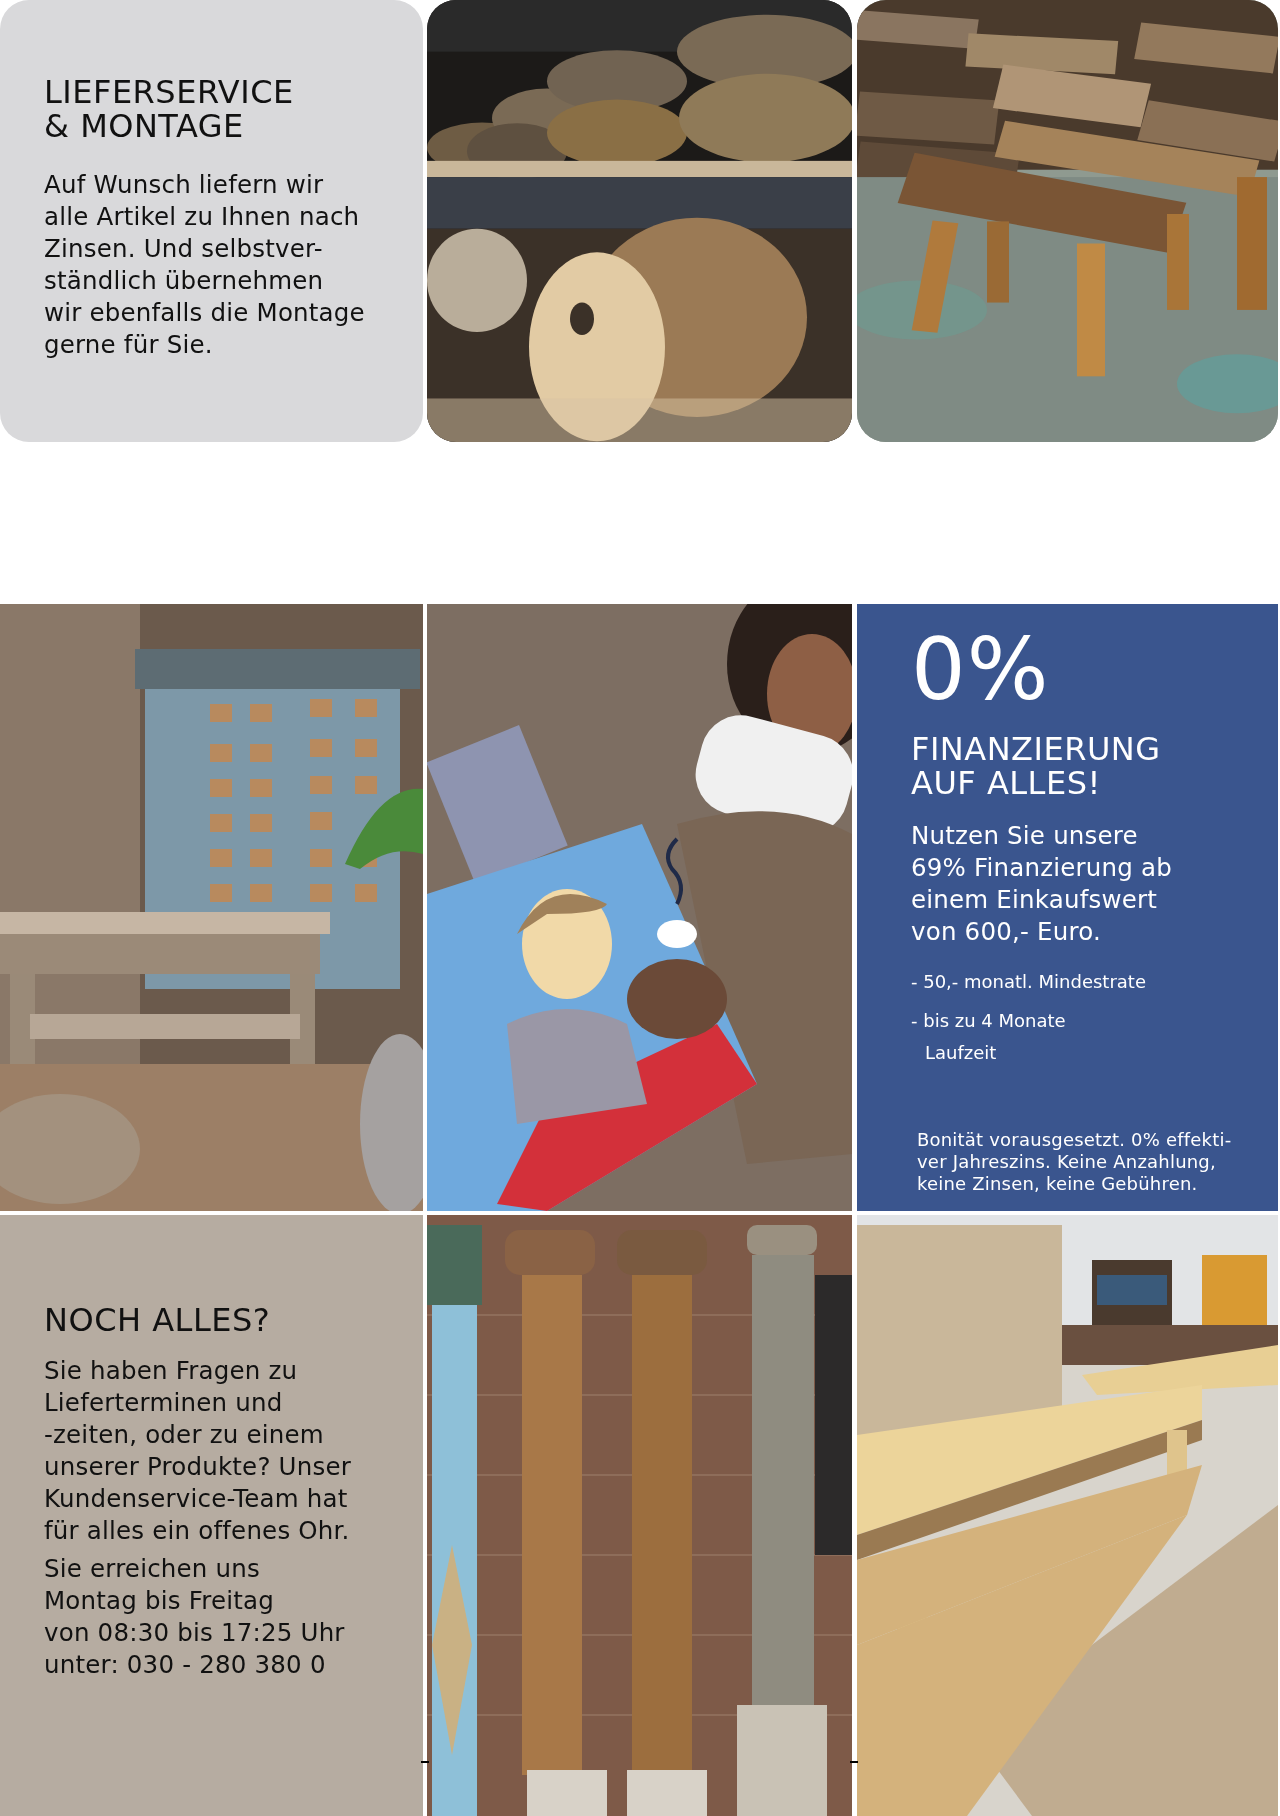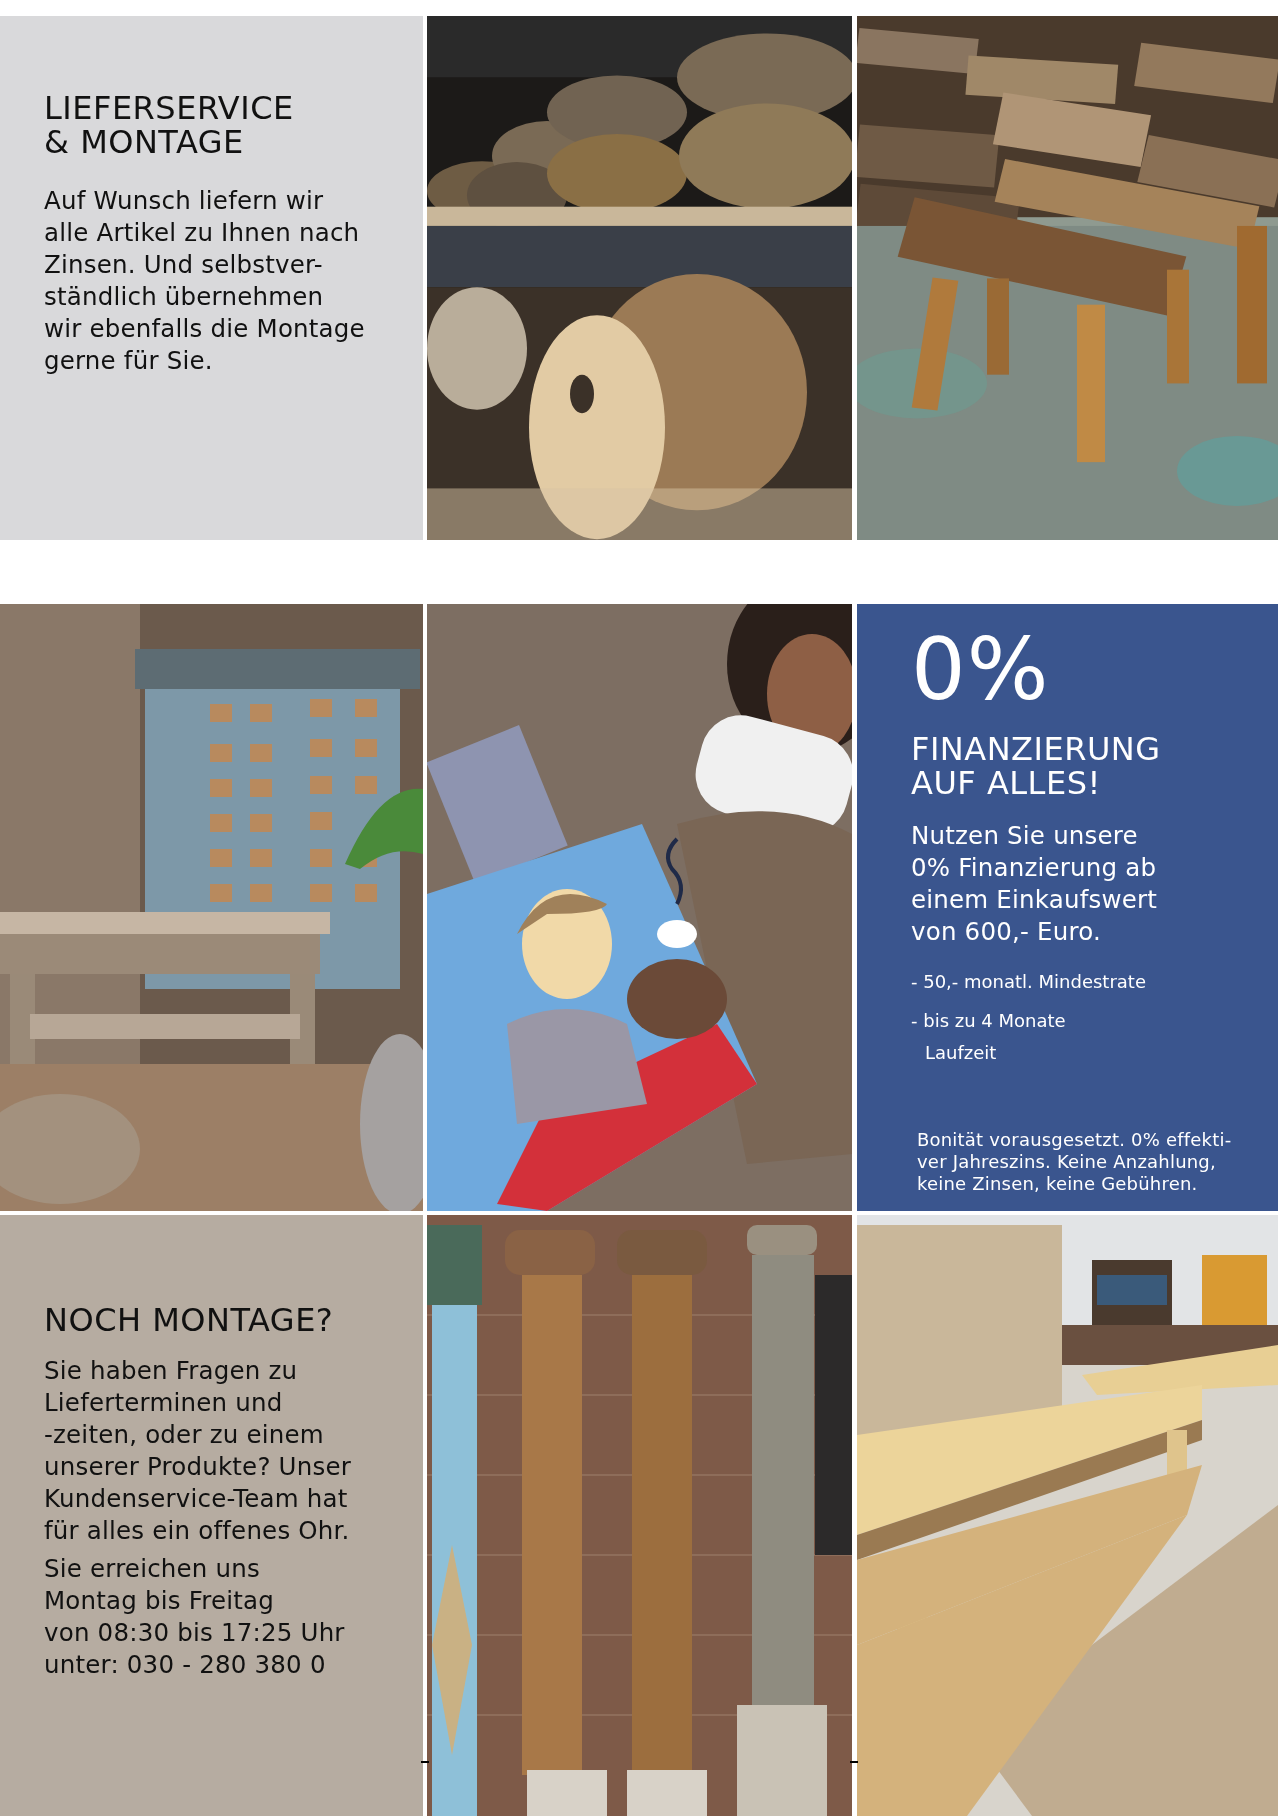--- a/index.html
+++ b/index.html
@@ -5,21 +5,21 @@
   html, body { margin: 0; padding: 0; }
   body {
     width: 1280px; height: 1816px; background: #ffffff; position: relative; overflow: hidden;
     font-family: "DejaVu Sans", sans-serif;
   }
   .page { position: absolute; left: 0; top: 0; width: 1280px; height: 1816px; }
   .cell { position: absolute; overflow: hidden; }
   .c1 { left: 0; width: 423px; }
   .c2 { left: 427px; width: 425px; }
   .c3 { left: 857px; width: 421px; }
-  .r1 { top: 16px; height: 524px; }
+  .r1 { top: 0; height: 442px; border-radius: 29px; }
   .r2 { top: 604px; height: 607px; }
   .r3 { top: 1215px; height: 601px; }
 
   .panel-gray { background: #d9d9db; color: #111111; }
   .panel-taupe { background: #b6aca1; color: #111111; }
   .panel-blue { background: #3a558e; color: #ffffff; }
 
   .text-block { position: absolute; left: 44px; right: 20px; }
   .heading {
     font-weight: normal; font-size: 32px; line-height: 34px; letter-spacing: 0.5px; margin: 0;
@@ -176,37 +176,37 @@
   </figure>
 
   <section class="cell c3 r2 panel-blue">
     <div class="text-block" style="top:22px; left:54px;">
       <div class="pct">0%</div>
       <div style="height:20px"></div>
       <h2 class="heading">FINANZIERUNG
 AUF ALLES!</h2>
       <div style="height:20px"></div>
       <p class="body-text">Nutzen Sie unsere
-0% Finanzierung ab
+69% Finanzierung ab
 einem Einkaufswert
 von 600,- Euro.</p>
       <div style="height:18px"></div>
       <p class="bullet">- 50,- monatl. Mindestrate</p>
       <div style="height:7px"></div>
       <p class="bullet">- bis zu 4 Monate
 Laufzeit</p>
     </div>
     <p class="fine" style="position:absolute; left:52px; right:16px; top:517px;">Bonität vorausgesetzt. 0% effekti-
 ver Jahreszins. Keine Anzahlung,
 keine Zinsen, keine Gebühren.</p>
   </section>
 
   <section class="cell c1 r3 panel-taupe">
     <div class="text-block" style="top:88px;">
-      <h2 class="heading">NOCH MONTAGE?</h2>
+      <h2 class="heading">NOCH ALLES?</h2>
       <div style="height:18px"></div>
       <p class="body-text">Sie haben Fragen zu
 Lieferterminen und
 -zeiten, oder zu einem
 unserer Produkte? Unser
 Kundenservice-Team hat
 für alles ein offenes Ohr.</p>
       <div style="height:6px"></div>
       <p class="body-text">Sie erreichen uns
 Montag bis Freitag

